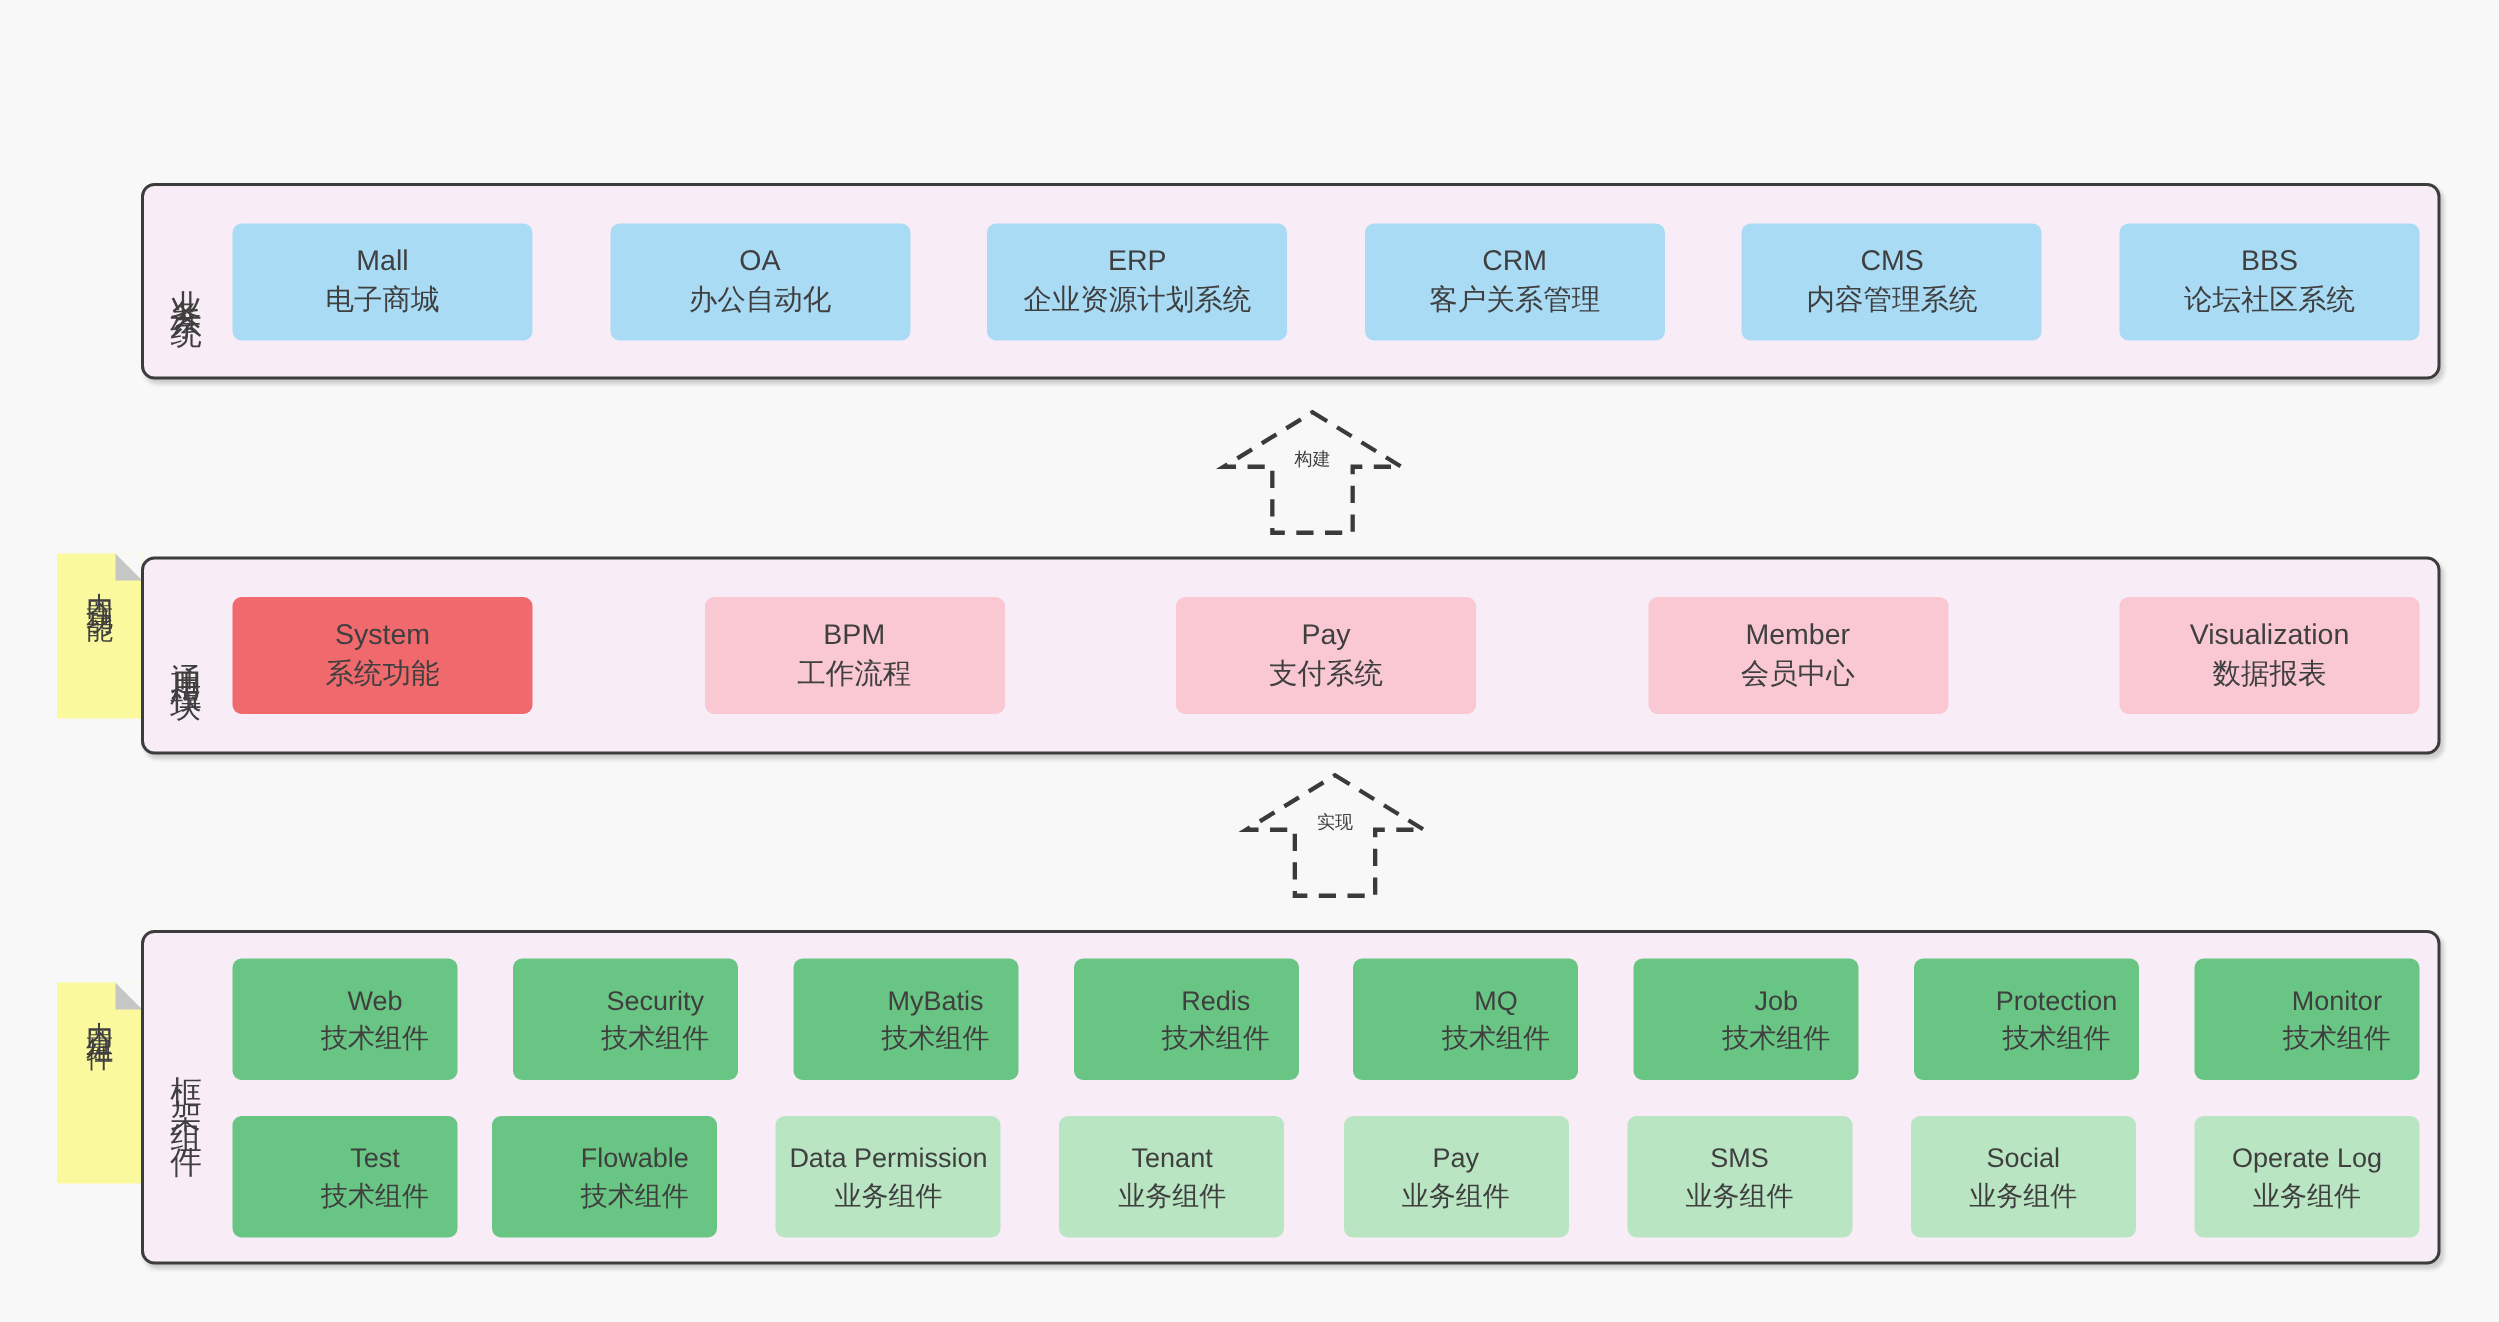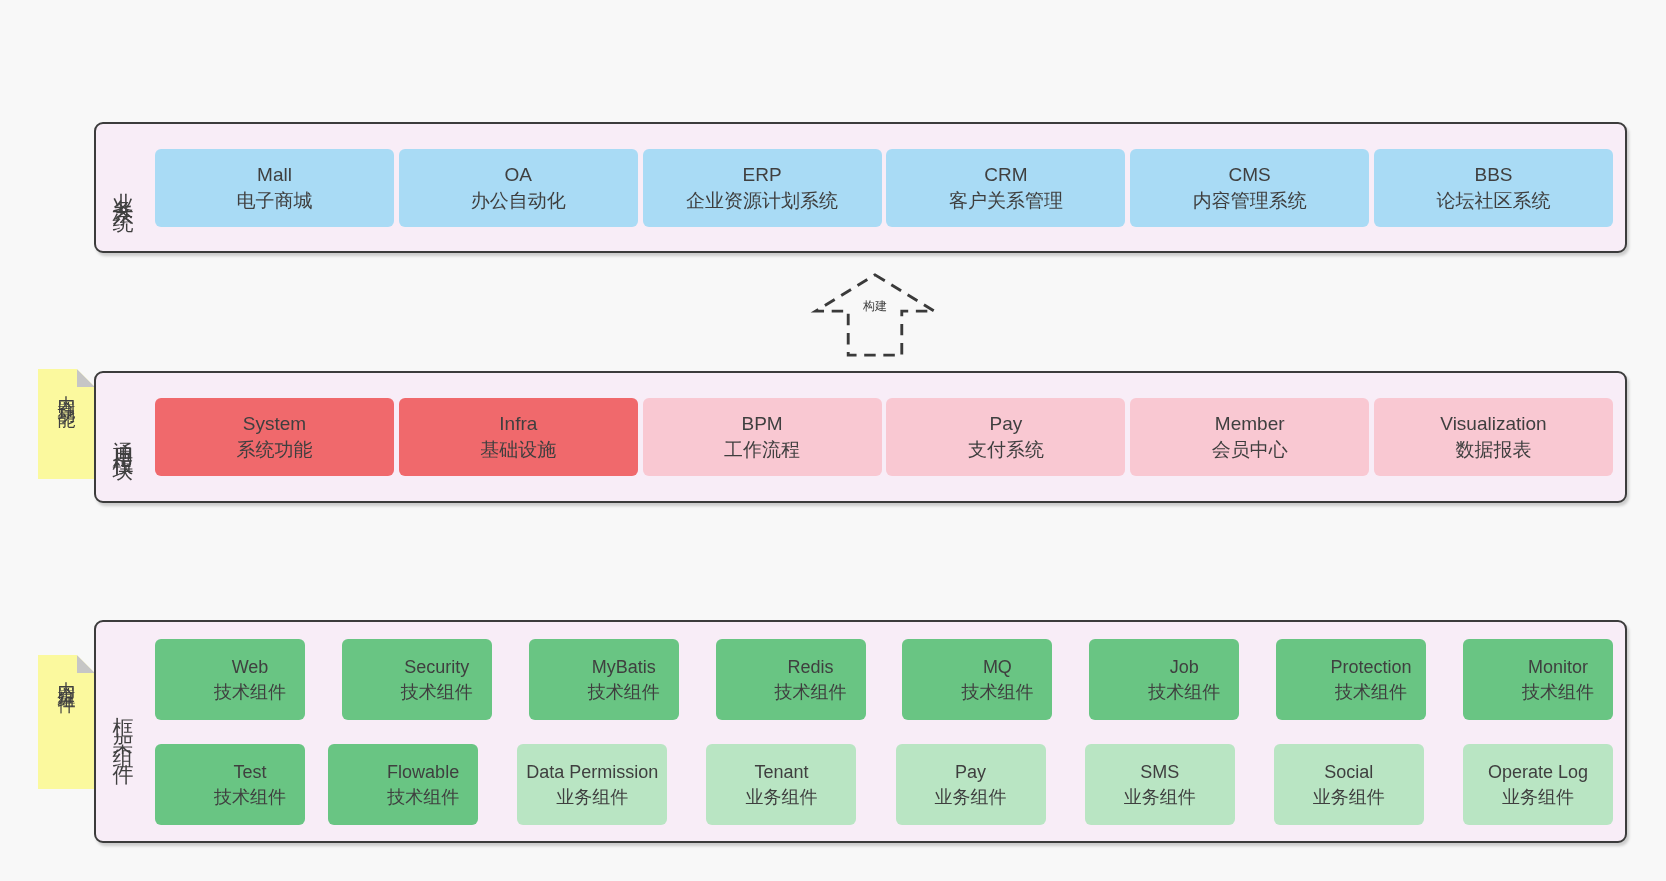--- a/index.html
+++ b/index.html
@@ -24,21 +24,21 @@
     color:var(--text);white-space:nowrap;}
   #panel-framework .panel-label{letter-spacing:16px;}
 
   .box-row{position:absolute;left:59px;right:12px;display:flex;justify-content:space-between;}
   .row-center{top:50%;transform:translateY(-50%);}
   #fw-row1{top:17px;}
   #fw-row2{top:122px;}
 
   .box{box-sizing:border-box;border-radius:6px;display:flex;flex-direction:column;
     justify-content:center;align-items:center;text-align:center;padding:4px 8px;}
-  .box-wide{width:239px;height:78px;font-size:19px;line-height:26px;}
+  .box-wide{width:200px;height:78px;font-size:19px;line-height:26px;}
   .box-sm{width:150px;height:81px;font-size:18px;line-height:25px;}
   .bn,.bd{width:100%;}
   .b-blue{background:var(--blue);}
   .b-red{background:var(--red);}
   .b-pink{background:var(--pink);}
   .b-green{background:var(--green);padding-left:48px;}
   .b-glight{background:var(--green-light);margin-left:16px;}
 
   .sticky{position:absolute;left:38px;width:57px;background:var(--sticky-yellow);z-index:1;
     display:flex;justify-content:center;}
@@ -111,43 +111,45 @@
     <span class="arrow-label">构建</span>
   </div>
 
   <div class="panel" id="panel-common">
     <div class="panel-label">通用模块</div>
     <div class="box-row row-center">
       <div class="box box-wide b-red">
         <div class="bn">System</div>
         <div class="bd">系统功能</div>
       </div>
-      <div class="box box-wide b-red">
-        <div class="bn">Infra</div>
-        <div class="bd">基础设施</div>
-      </div>
       <div class="box box-wide b-pink">
         <div class="bn">BPM</div>
         <div class="bd">工作流程</div>
       </div>
       <div class="box box-wide b-pink">
         <div class="bn">Pay</div>
         <div class="bd">支付系统</div>
       </div>
       <div class="box box-wide b-pink">
         <div class="bn">Member</div>
         <div class="bd">会员中心</div>
       </div>
       <div class="box box-wide b-pink">
         <div class="bn">Visualization</div>
         <div class="bd">数据报表</div>
       </div>
     </div>
   </div>
 
+  <div class="arrow" id="arrow-implement">
+    <svg viewBox="0 0 140 92">
+      <path d="M70 4 L132 42 L98 42 L98 88 L42 88 L42 42 L8 42 Z" fill="none" stroke="#3a3a3a" stroke-width="3" stroke-dasharray="12 8"></path>
+    </svg>
+    <span class="arrow-label">实现</span>
+  </div>
 
   <div class="panel" id="panel-framework">
     <div class="panel-label">框架组件</div>
     <div class="box-row" id="fw-row1">
       <div class="box box-sm b-green">
         <div class="bn">Web</div>
         <div class="bd">技术组件</div>
       </div>
       <div class="box box-sm b-green">
         <div class="bn">Security</div>

